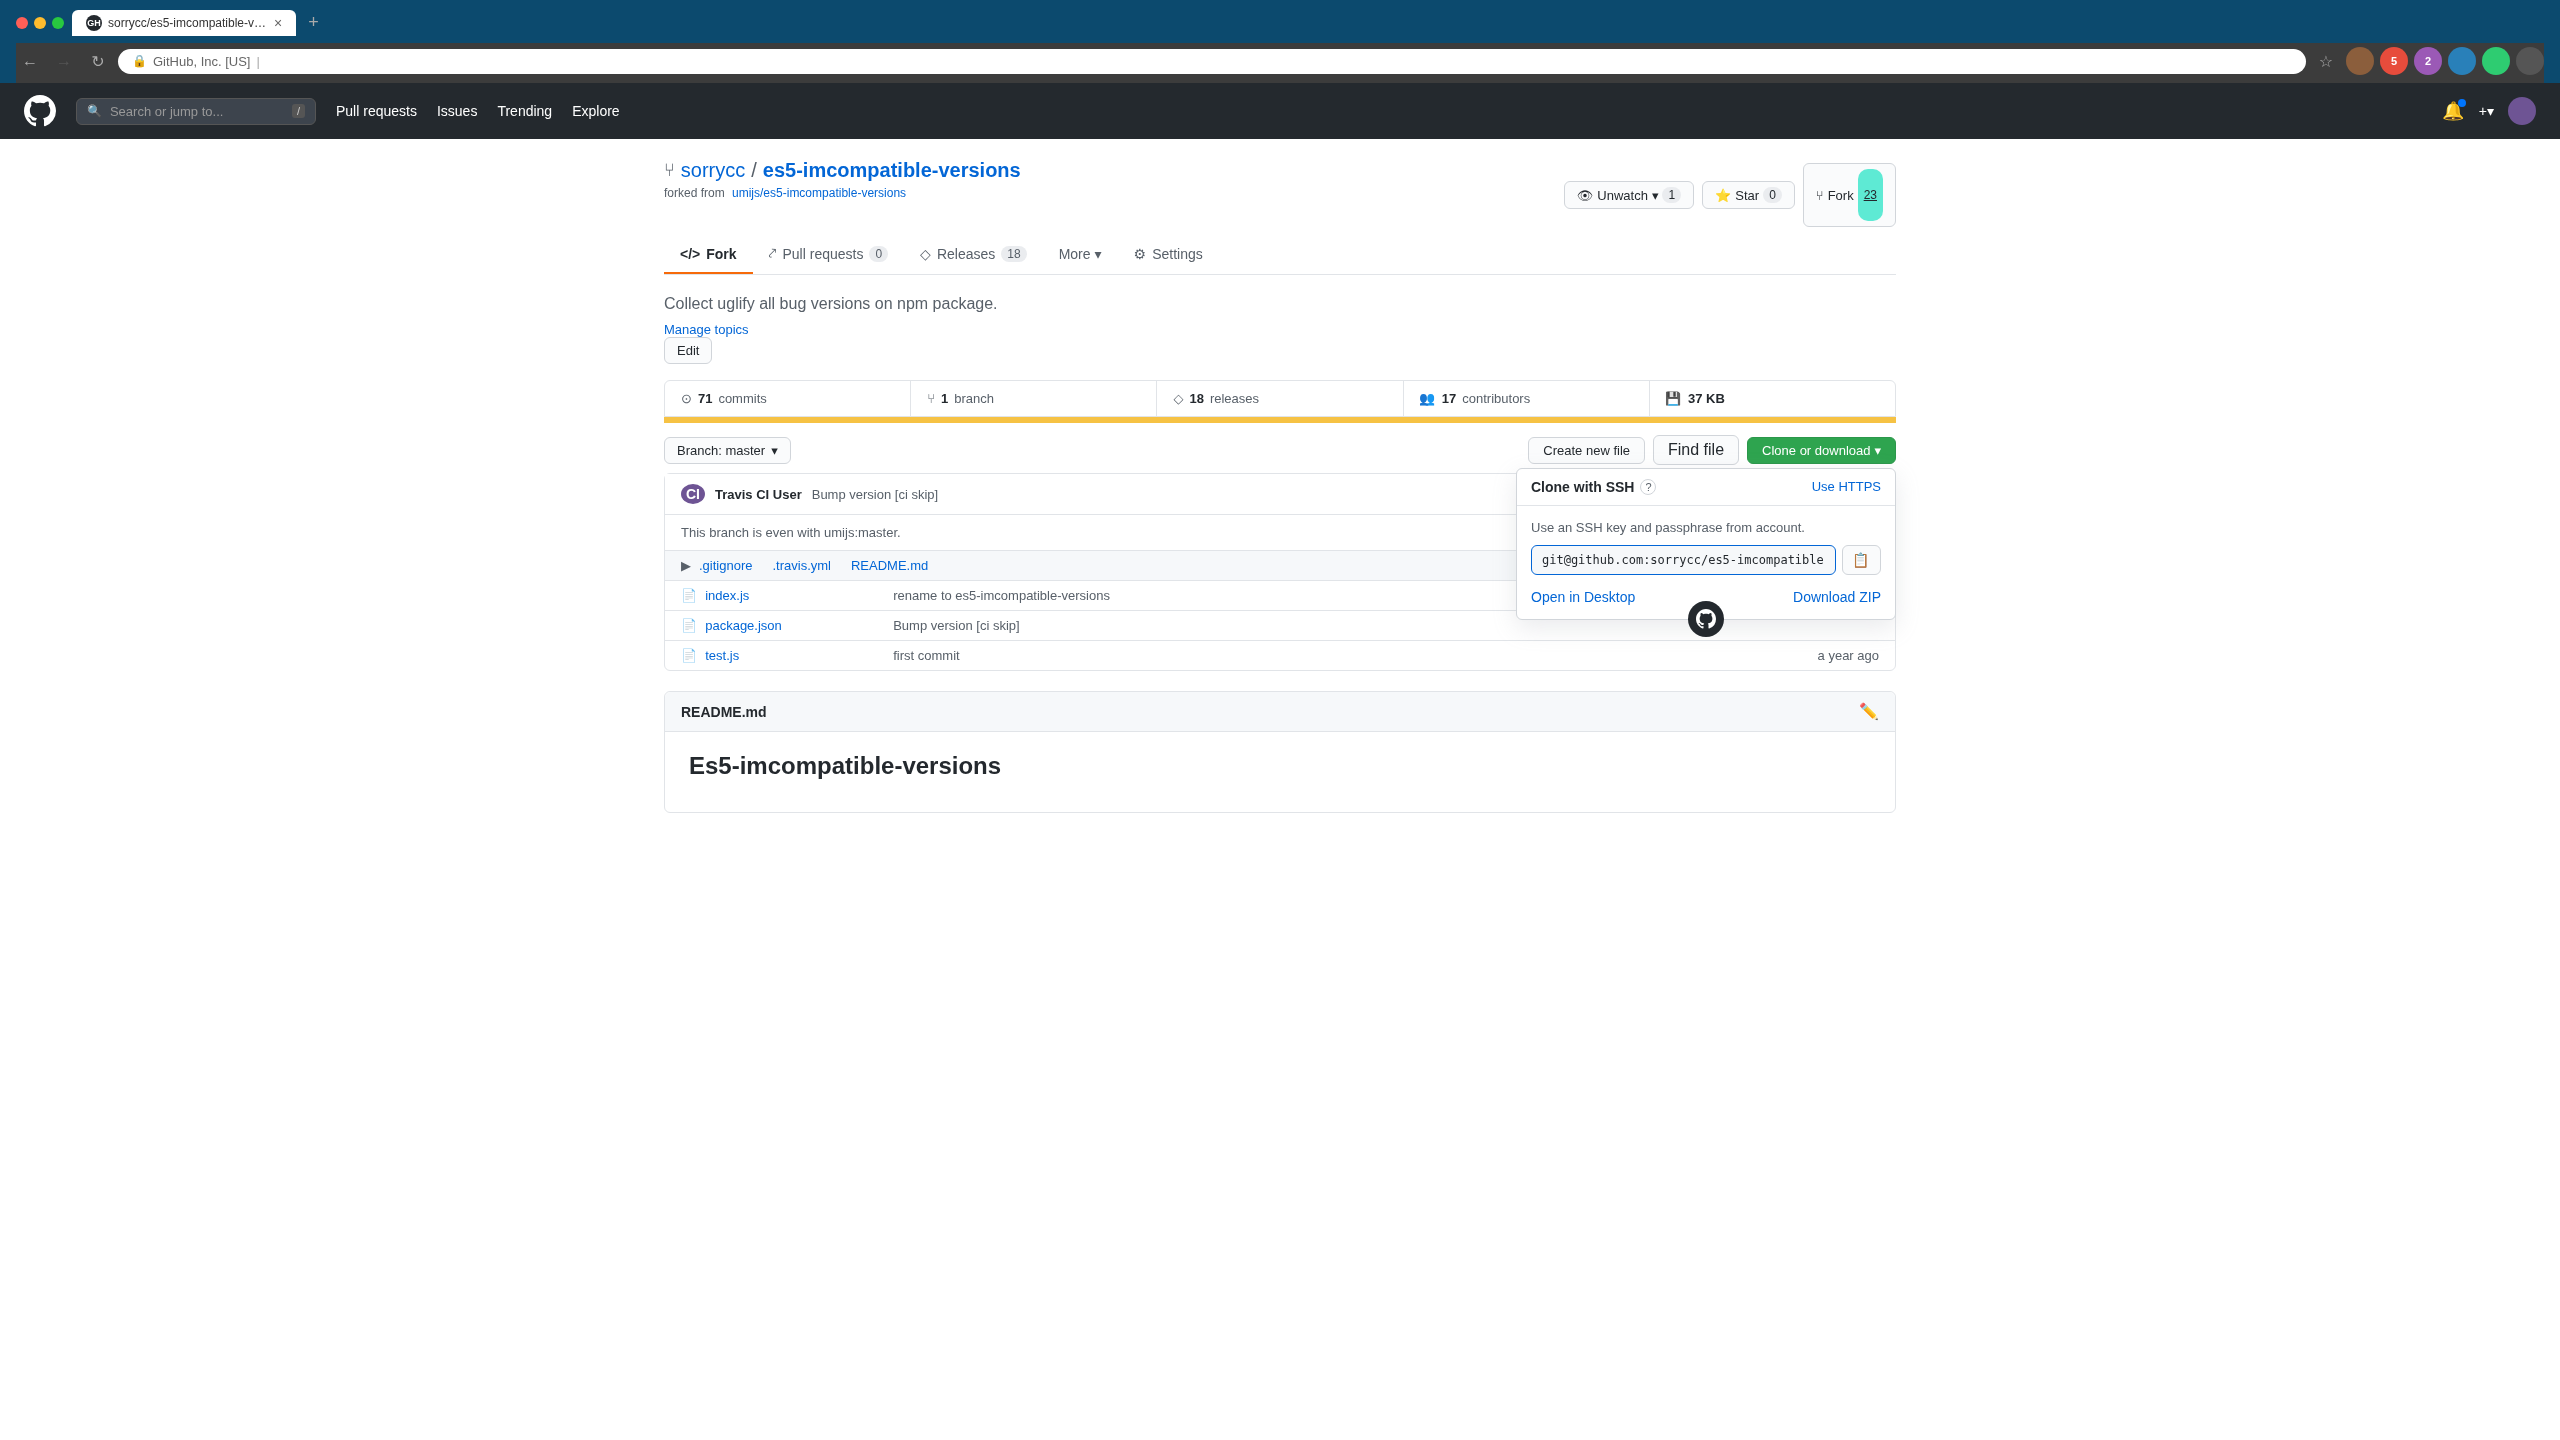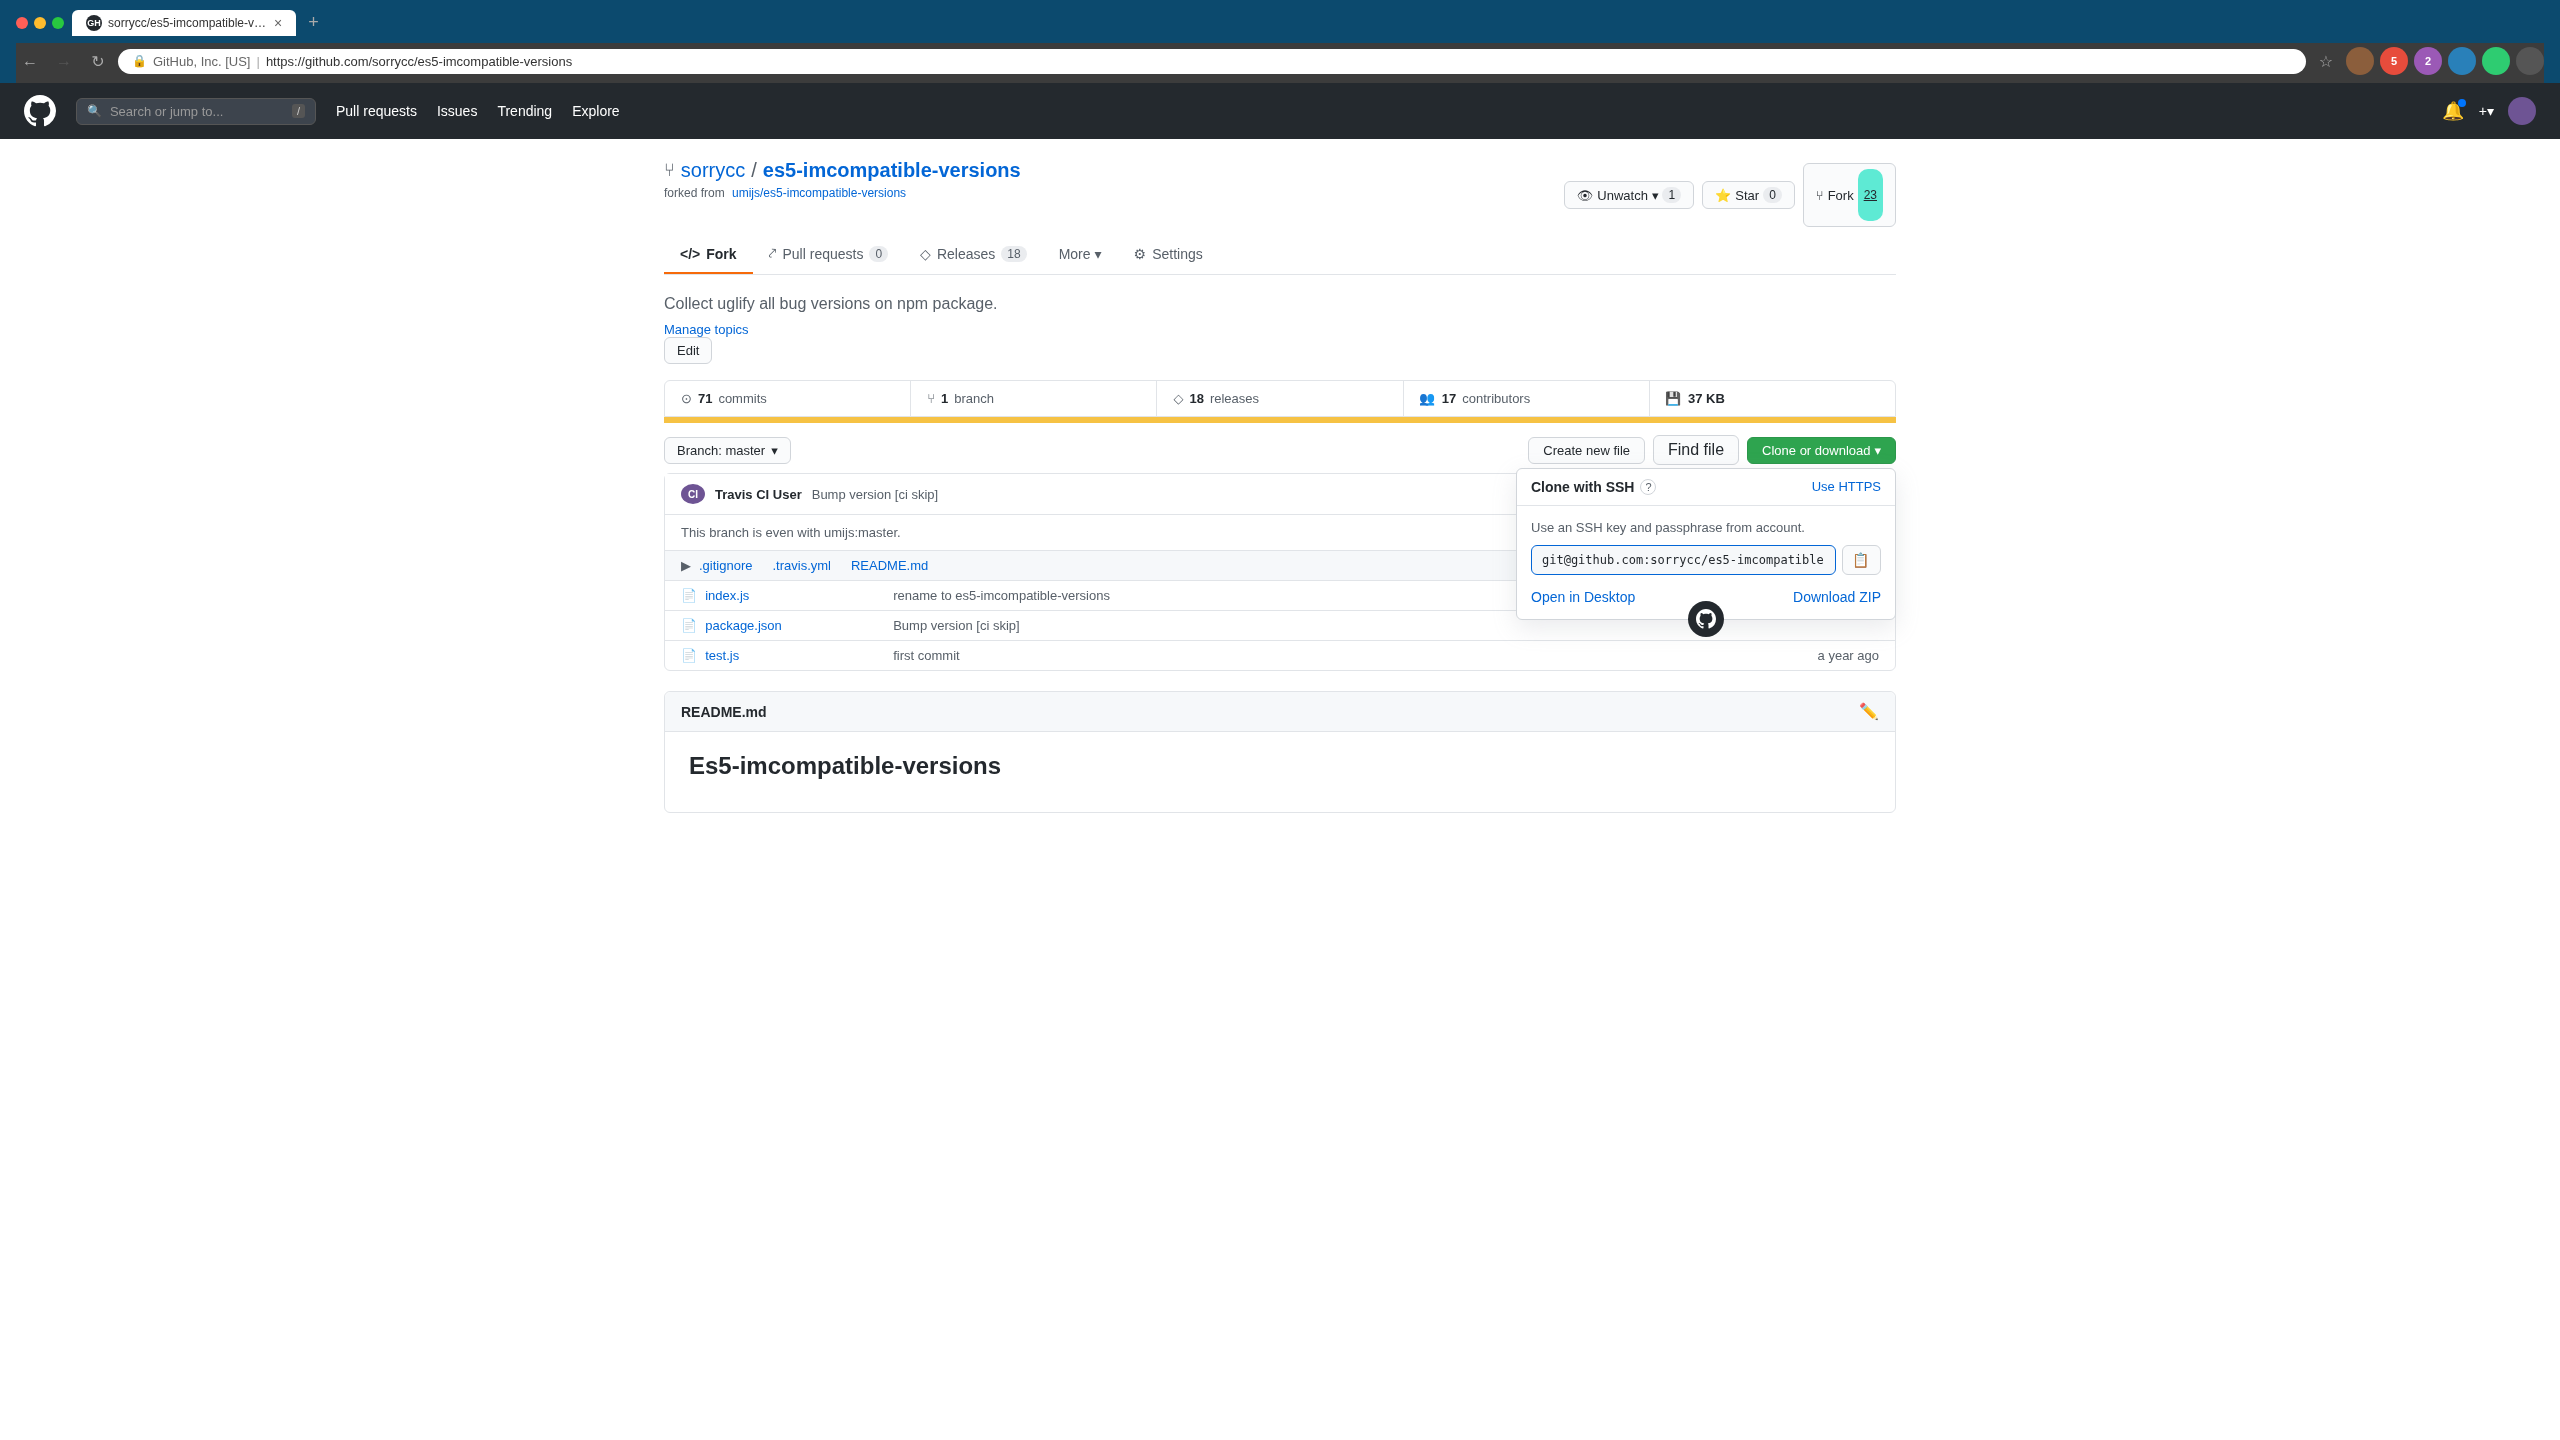--- a/index.html
+++ b/index.html
@@ -23,21 +23,20 @@
     <div style="color:#aaa;font-size:18px;cursor:pointer;padding:4px;">+</div>
   </div>
   <div style="background:#3c3c3c;padding:4px 0 8px; display:flex; align-items:center; gap:6px;">
     <div style="width:28px;height:28px;display:flex;align-items:center;justify-content:center;color:#aaa;font-size:16px;cursor:pointer;border-radius:50%;">←</div>
     <div style="width:28px;height:28px;display:flex;align-items:center;justify-content:center;color:#555;font-size:16px;cursor:pointer;border-radius:50%;">→</div>
     <div style="width:28px;height:28px;display:flex;align-items:center;justify-content:center;color:#aaa;font-size:16px;cursor:pointer;border-radius:50%;">↻</div>
     <div style="flex:1;background:#fff;border-radius:20px;padding:5px 14px;display:flex;align-items:center;gap:6px;font-size:13px;">
       <span style="color:#4caf50;font-size:12px;">🔒</span>
       <span style="color:#666;">GitHub, Inc. [US]</span>
       <span style="color:#aaa;">|</span>
-      <span style="color:#333;flex:1;">https://github.com/sorrycc/es5-imcompatible-versions</span>
     </div>
     <div style="display:flex;gap:6px;align-items:center;">
       <div style="width:28px;height:28px;display:flex;align-items:center;justify-content:center;color:#aaa;font-size:16px;cursor:pointer;">☆</div>
       <div style="width:28px;height:28px;background:#8b5e3c;border-radius:50%;cursor:pointer;"></div>
       <div style="width:28px;height:28px;background:#e74c3c;border-radius:50%;cursor:pointer;display:flex;align-items:center;justify-content:center;color:white;font-size:11px;font-weight:700;">5</div>
       <div style="width:28px;height:28px;background:#9b59b6;border-radius:50%;cursor:pointer;display:flex;align-items:center;justify-content:center;color:white;font-size:11px;font-weight:700;">2</div>
       <div style="width:28px;height:28px;background:#2980b9;border-radius:50%;cursor:pointer;"></div>
       <div style="width:28px;height:28px;background:#2ecc71;border-radius:50%;cursor:pointer;"></div>
       <div style="width:28px;height:28px;background:#555;border-radius:50%;cursor:pointer;"></div>
     </div>
@@ -210,21 +209,21 @@
             </div>
           </div>
         </div>
       </div>
     </div>
   </div>
 
   <div style="border:1px solid #e1e4e8;border-radius:6px;margin-top:4px;">
 
     <div style="background:#fff;padding:10px 16px;border-bottom:1px solid #e1e4e8;display:flex;align-items:center;gap:10px;">
-      <div style="width:24px;height:20px;border-radius:50%;background:#6e5494;display:flex;align-items:center;justify-content:center;color:white;font-size:10px;font-weight:700;">CI</div>
+      <div style="width:24px;height:20px;border-radius:50%;background:#6e5494;display:flex;align-items:center;justify-content:center;color:white;font-size:14px;font-weight:700;">CI</div>
       <span style="font-weight:600;font-size:13px;color:#24292e;">Travis CI User</span>
       <span style="font-size:13px;color:#586069;flex:1;">Bump version [ci skip]</span>
     </div>
 
     <div style="padding:10px 16px;font-size:13px;color:#586069;border-bottom:1px solid #e1e4e8;">This branch is even with umijs:master.</div>
 
     <div style="display:flex;align-items:center;padding:7px 16px;border-bottom:1px solid #e1e4e8;gap:8px;background:#f6f8fa;">
       <span style="color:#586069;font-size:13px;">▶</span>
       <a style="color:#0366d6;text-decoration:none;font-size:13px;margin-right:12px;">.gitignore</a>
       <a style="color:#0366d6;text-decoration:none;font-size:13px;margin-right:12px;">.travis.yml</a>

